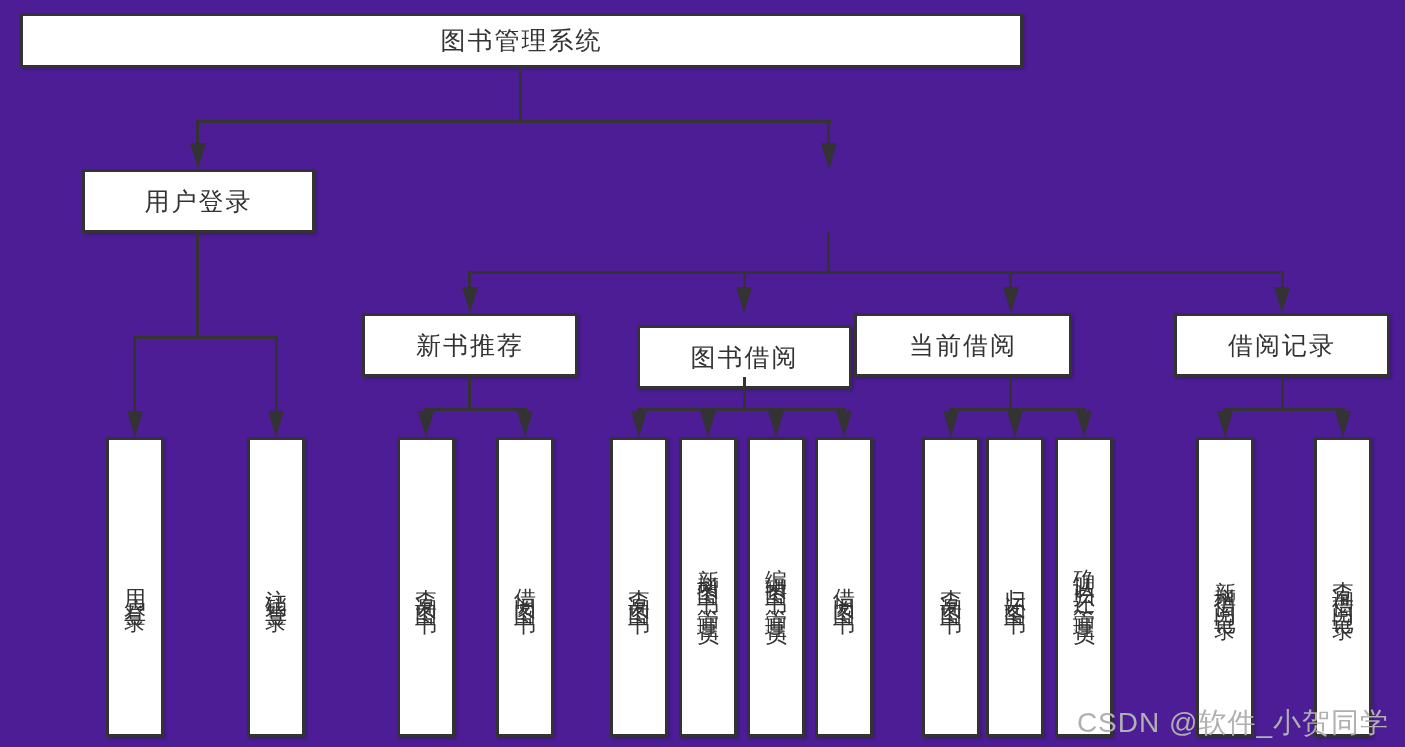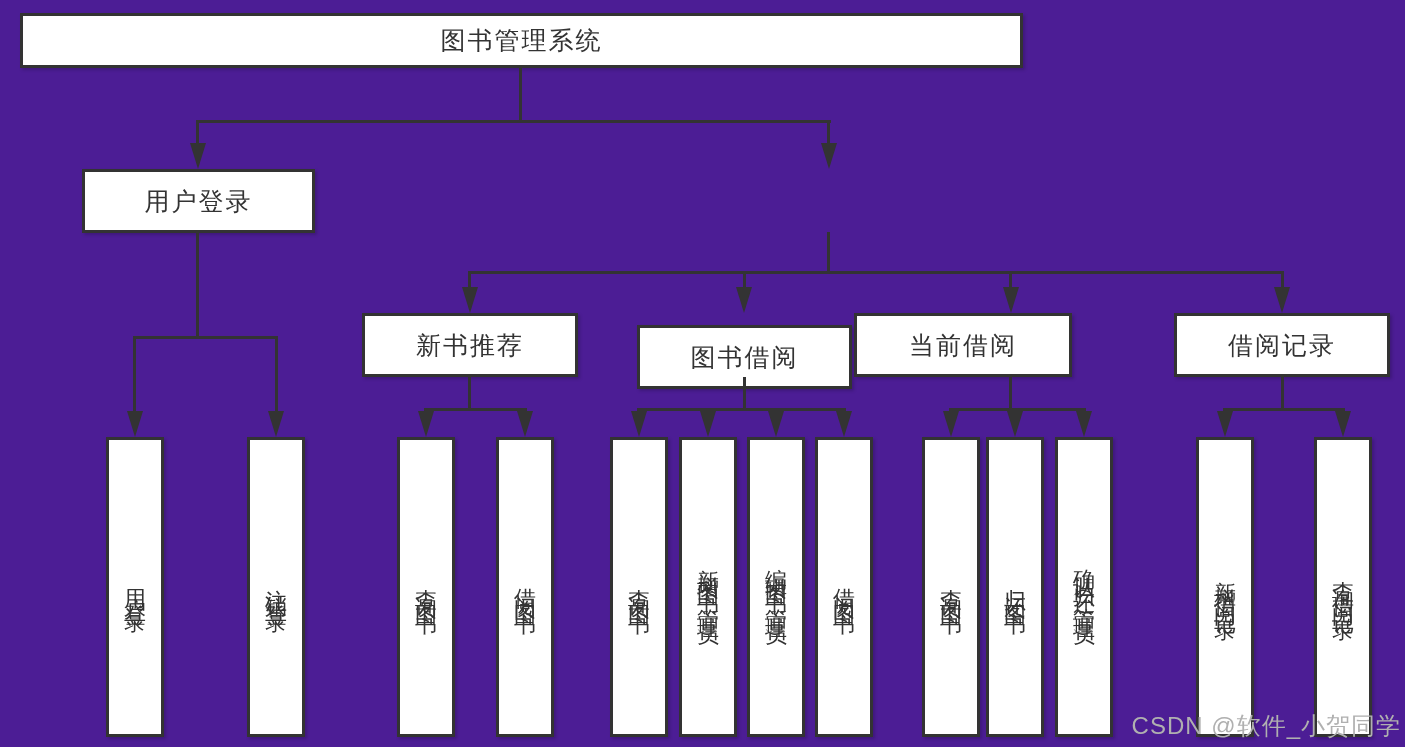--- a/index.html
+++ b/index.html
@@ -52,23 +52,23 @@
   }
   .arrow{
     position:absolute;
     width:0;height:0;
     border-left:8px solid transparent;
     border-right:8px solid transparent;
     border-top:26px solid #333333;
   }
   .watermark{
     position:absolute;
-    right:4px;
+    right:16px;
     bottom:5px;
-    font-size:24px;
+    font-size:28px;
     color:#b0b0b0;
     letter-spacing:1px;
     white-space:nowrap;
   }
 </style>
 </head>
 <body>
 
 <div id="canvas">
 

